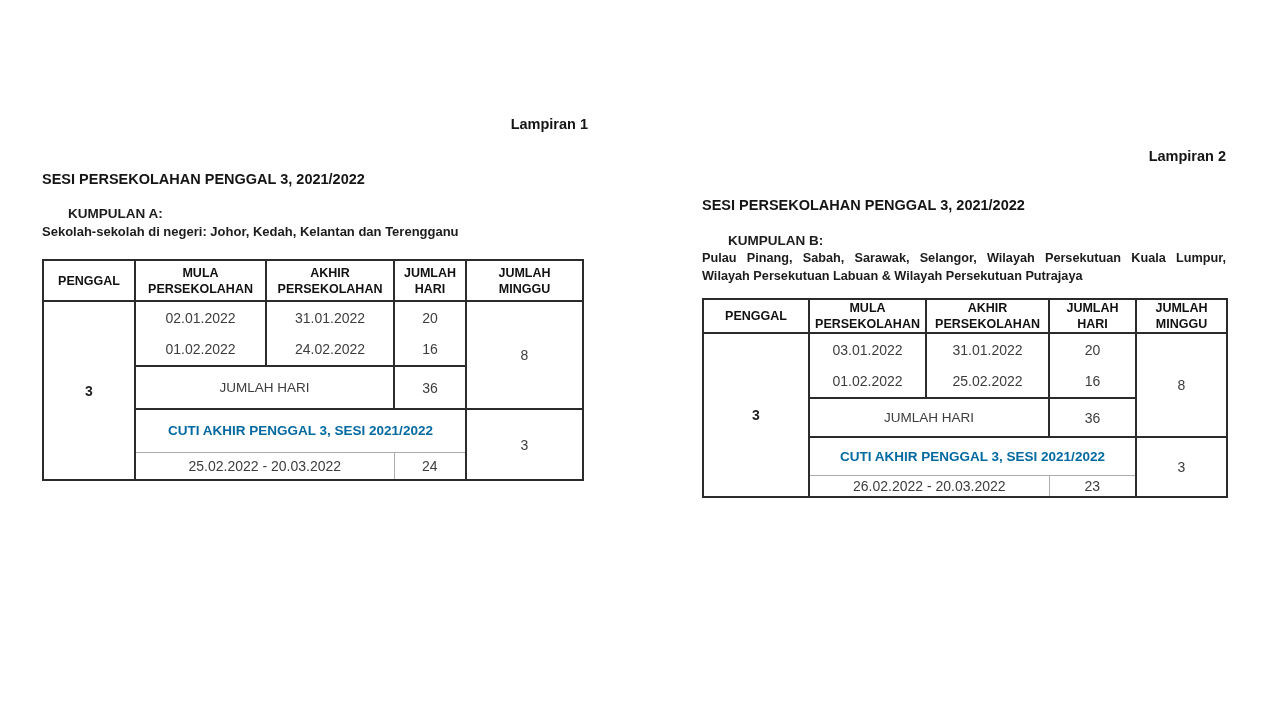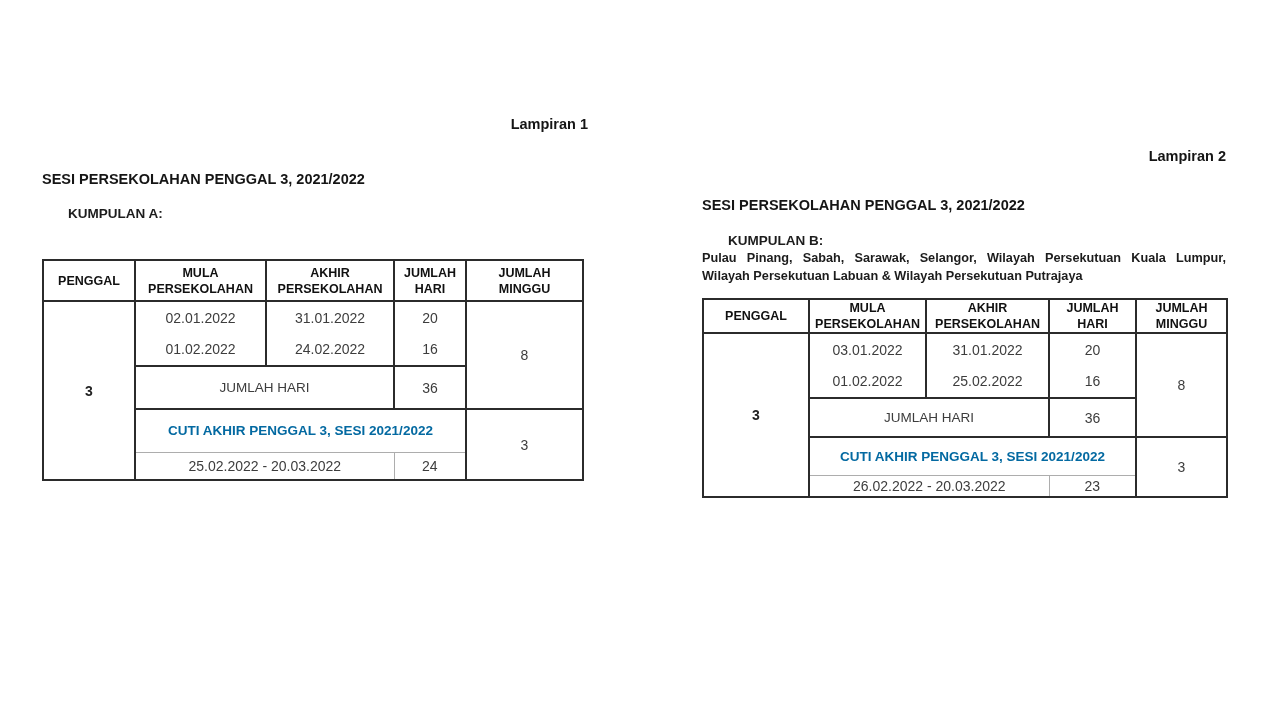--- a/index.html
+++ b/index.html
@@ -64,20 +64,21 @@
 <body>
 
 <div class="canvas">
 
   <div class="page page-a">
     <div class="lampiran">Lampiran 1</div>
     <div class="doc-title">SESI PERSEKOLAHAN PENGGAL 3, 2021/2022</div>
 
     <div class="group-block">
       <div class="group-label">KUMPULAN A:</div>
+      <div class="group-desc">Sekolah-sekolah di negeri: Johor, Kedah, Kelantan dan Terengganu</div>
     </div>
 
     <table class="sched">
       <colgroup>
         <col style="width:92px">
           <col style="width:131px">
           <col style="width:128px">
         <col style="width:72px">
           <col style="width:117px">
       </colgroup>

